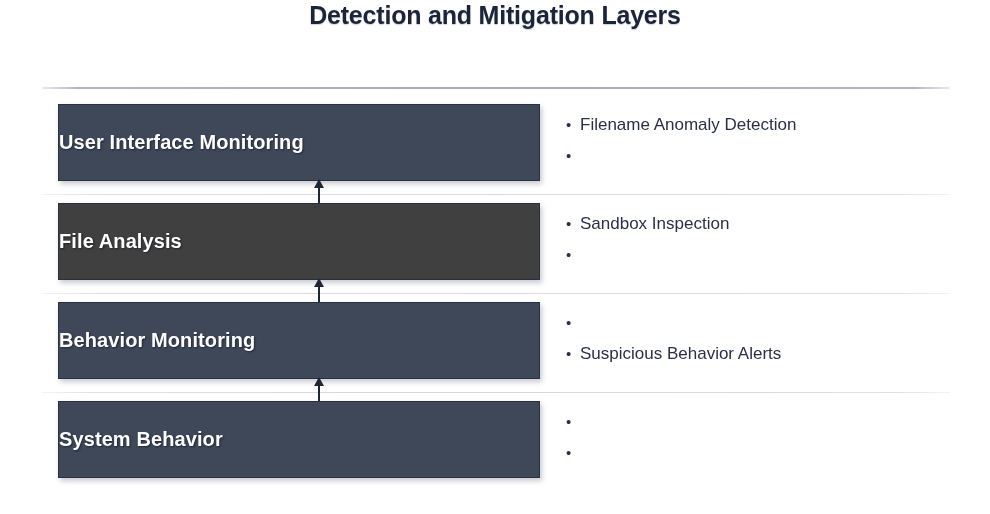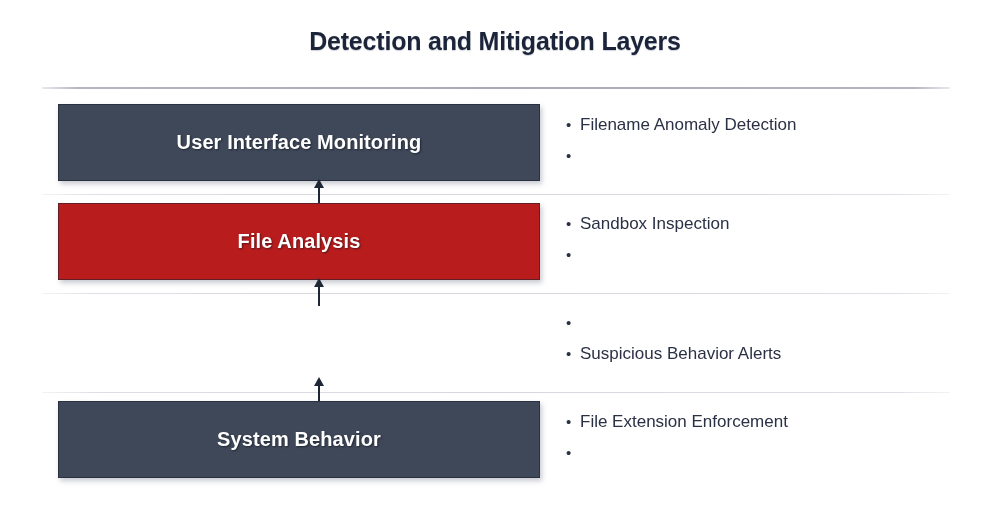--- a/index.html
+++ b/index.html
@@ -14,21 +14,20 @@
     overflow: hidden;
     position: relative;
   }
 
   #page-title {
     text-align: center;
     font-size: 25px;
     font-weight: bold;
     color: #1b2438;
     letter-spacing: -0.2px;
-    padding-top: 26px;
     line-height: 1.2;
     text-shadow: 0 1px 1px rgba(170,175,190,0.55);
   }
 
   #top-rule {
     position: absolute;
     left: 42px;
     top: 87px;
     width: 908px;
     height: 2px;
@@ -50,25 +49,25 @@
   .layer-box {
     position: absolute;
     left: 58px;
     top: 8px;
     width: 482px;
     height: 77px;
     box-sizing: border-box;
     border: 1px solid rgba(25,32,48,0.55);
     display: flex;
     align-items: center;
-    justify-content: center;
+    justify-content: flex-start;
     box-shadow: 2px 3px 5px rgba(120,125,140,0.40);
   }
   .layer-box.tone-dark { background: #3f4859; }
-  .layer-box.tone-light { background: #b91c1c; }
+  .layer-box.tone-light { background: #404040; }
 
   .layer-label {
     color: #ffffff;
     font-size: 20px;
     font-weight: bold;
     letter-spacing: 0.1px;
     text-shadow: 1px 1px 2px rgba(10,14,24,0.55);
   }
 
   .bullets {
@@ -168,20 +167,23 @@
           <span class="bullet-dot">•</span>
         </div>
       </div>
       <div class="divider"></div>
       <div class="arrow">
         <div class="head"></div>
         <div class="shaft"></div>
       </div>
     </div>
     <div class="layer-row">
+      <div class="layer-box tone-dark">
+        <span class="layer-label">Behavior Monitoring</span>
+      </div>
       <div class="bullets">
         <div class="bullet-item">
           <span class="bullet-dot">•</span>
         </div>
         <div class="bullet-item">
           <span class="bullet-dot">•</span>
           <span>Suspicious Behavior Alerts</span>
         </div>
       </div>
       <div class="divider"></div>
@@ -190,20 +192,19 @@
         <div class="shaft"></div>
       </div>
     </div>
     <div class="layer-row">
       <div class="layer-box tone-dark">
         <span class="layer-label">System Behavior</span>
       </div>
       <div class="bullets">
         <div class="bullet-item">
           <span class="bullet-dot">•</span>
-          <span>File Extension Enforcement</span>
         </div>
         <div class="bullet-item">
           <span class="bullet-dot">•</span>
         </div>
       </div>
     </div>
   </div>
 
 </body></html>

